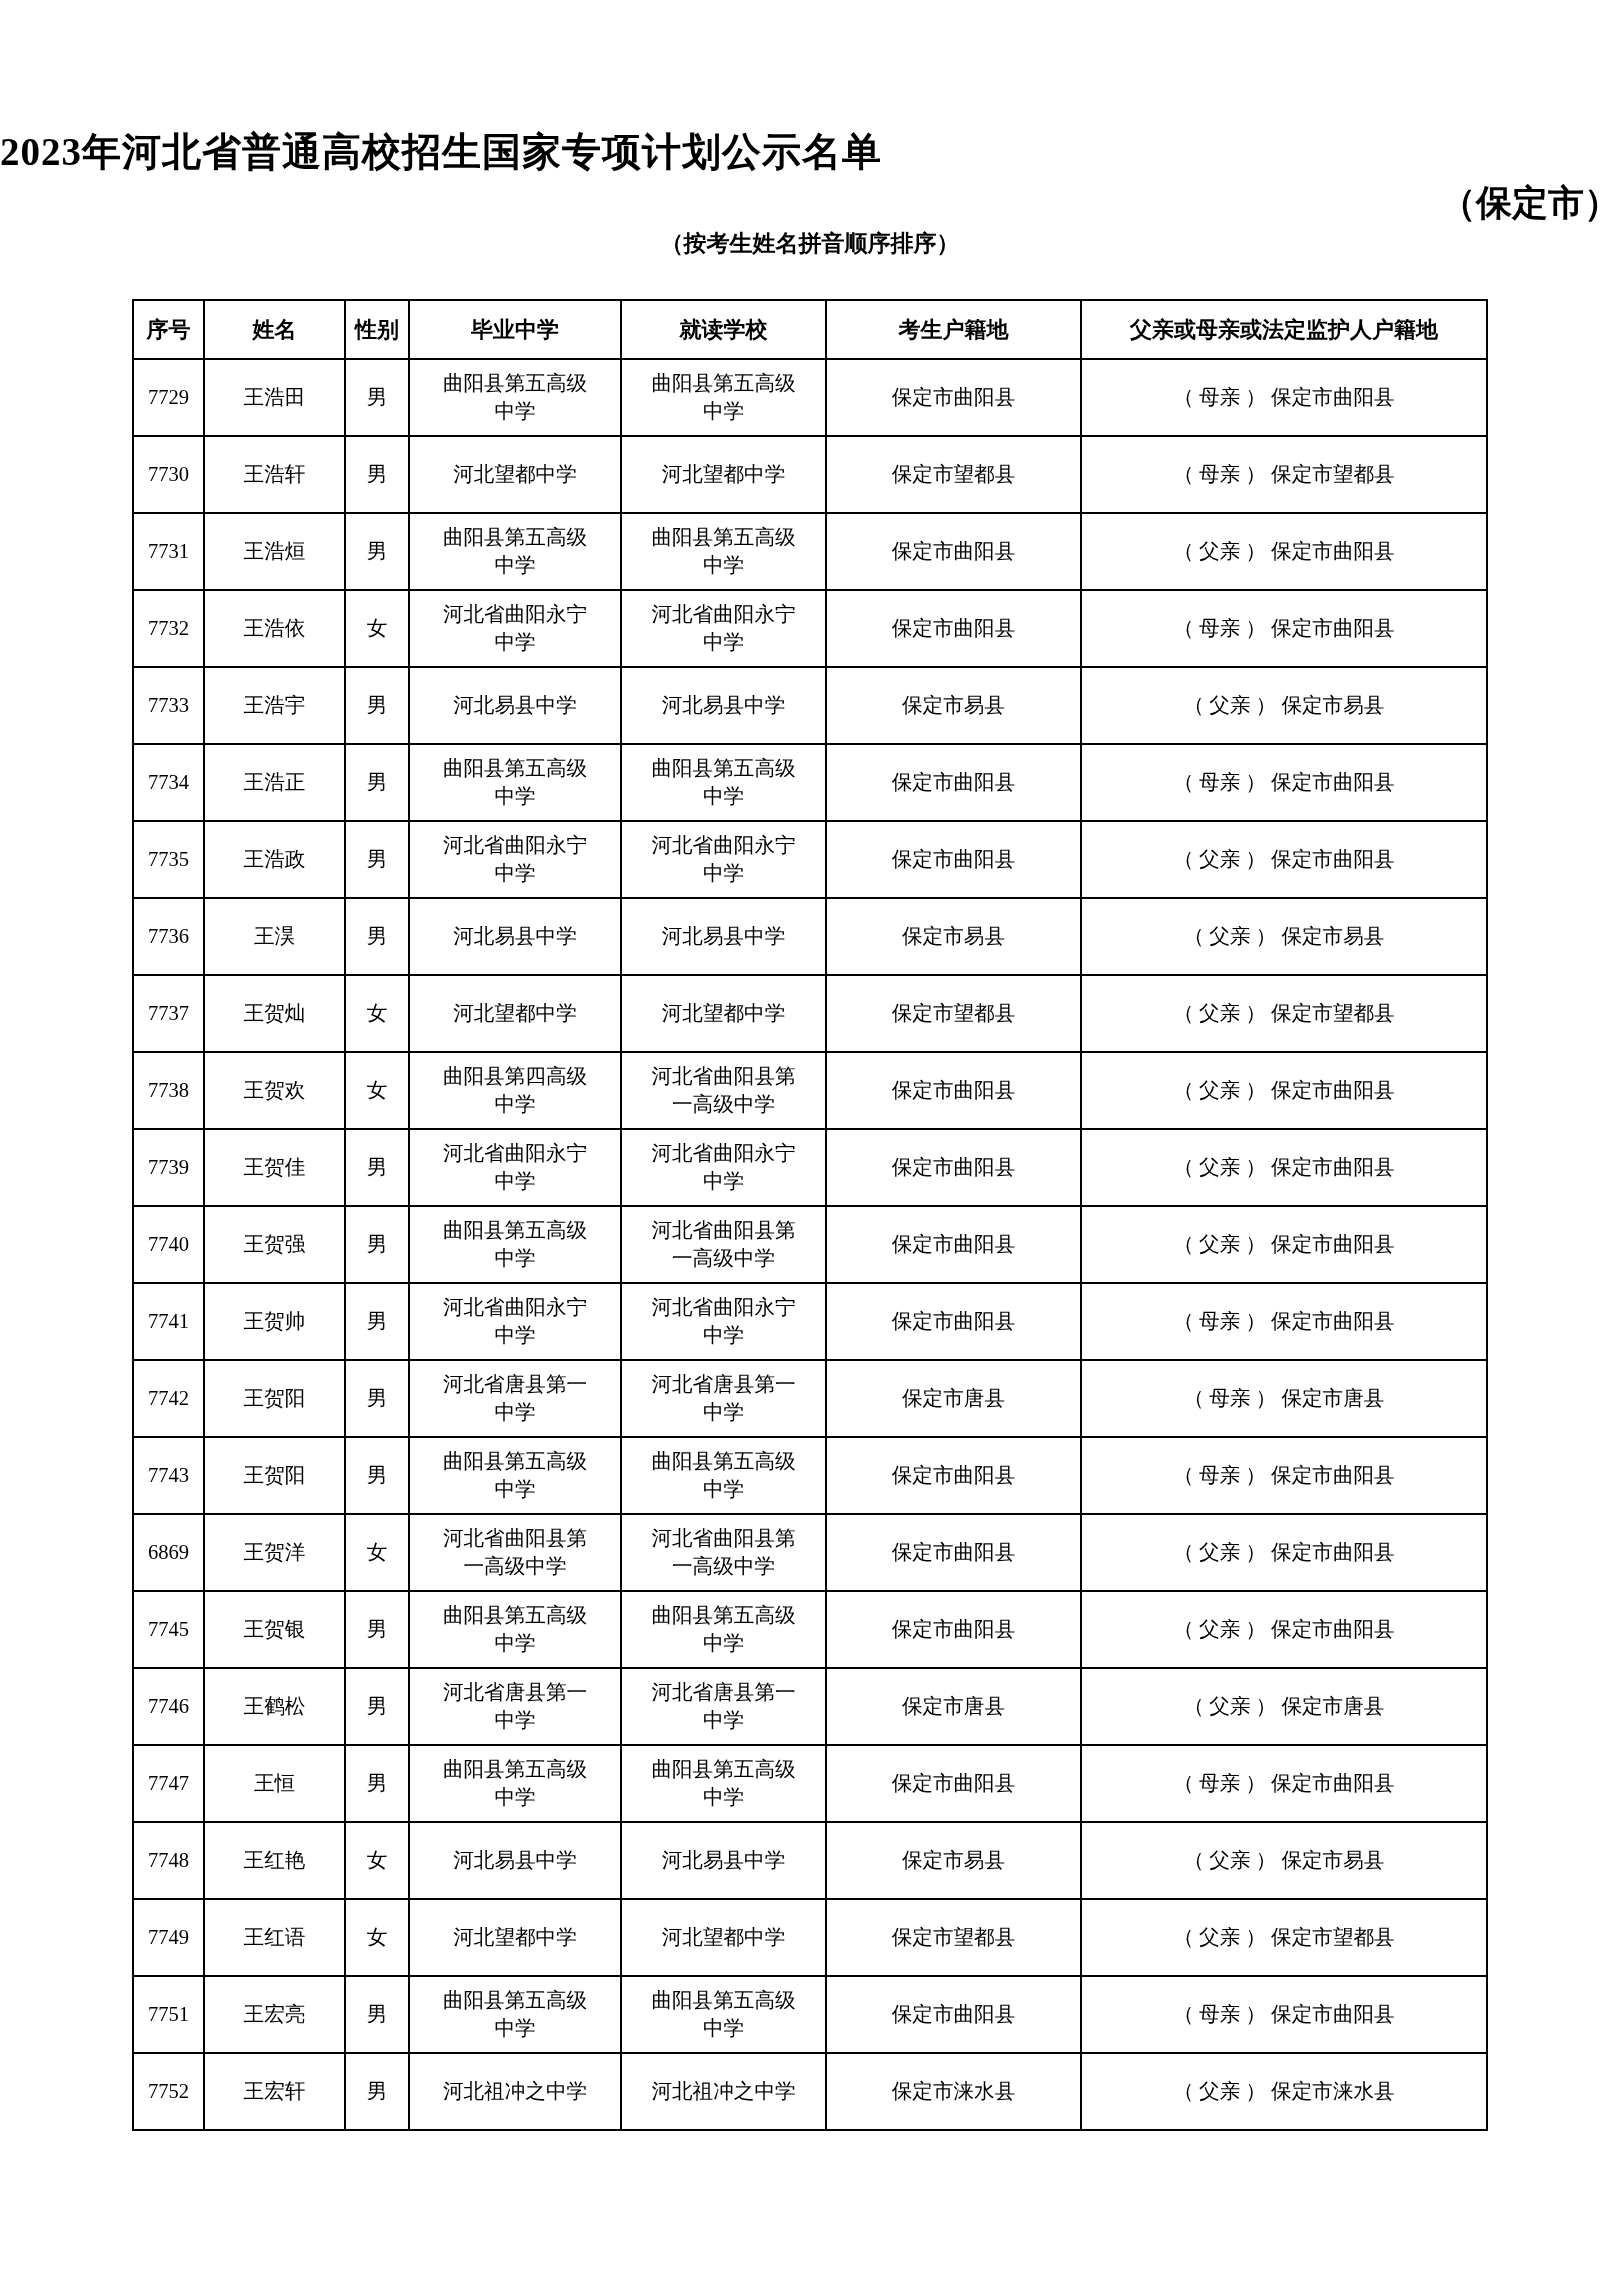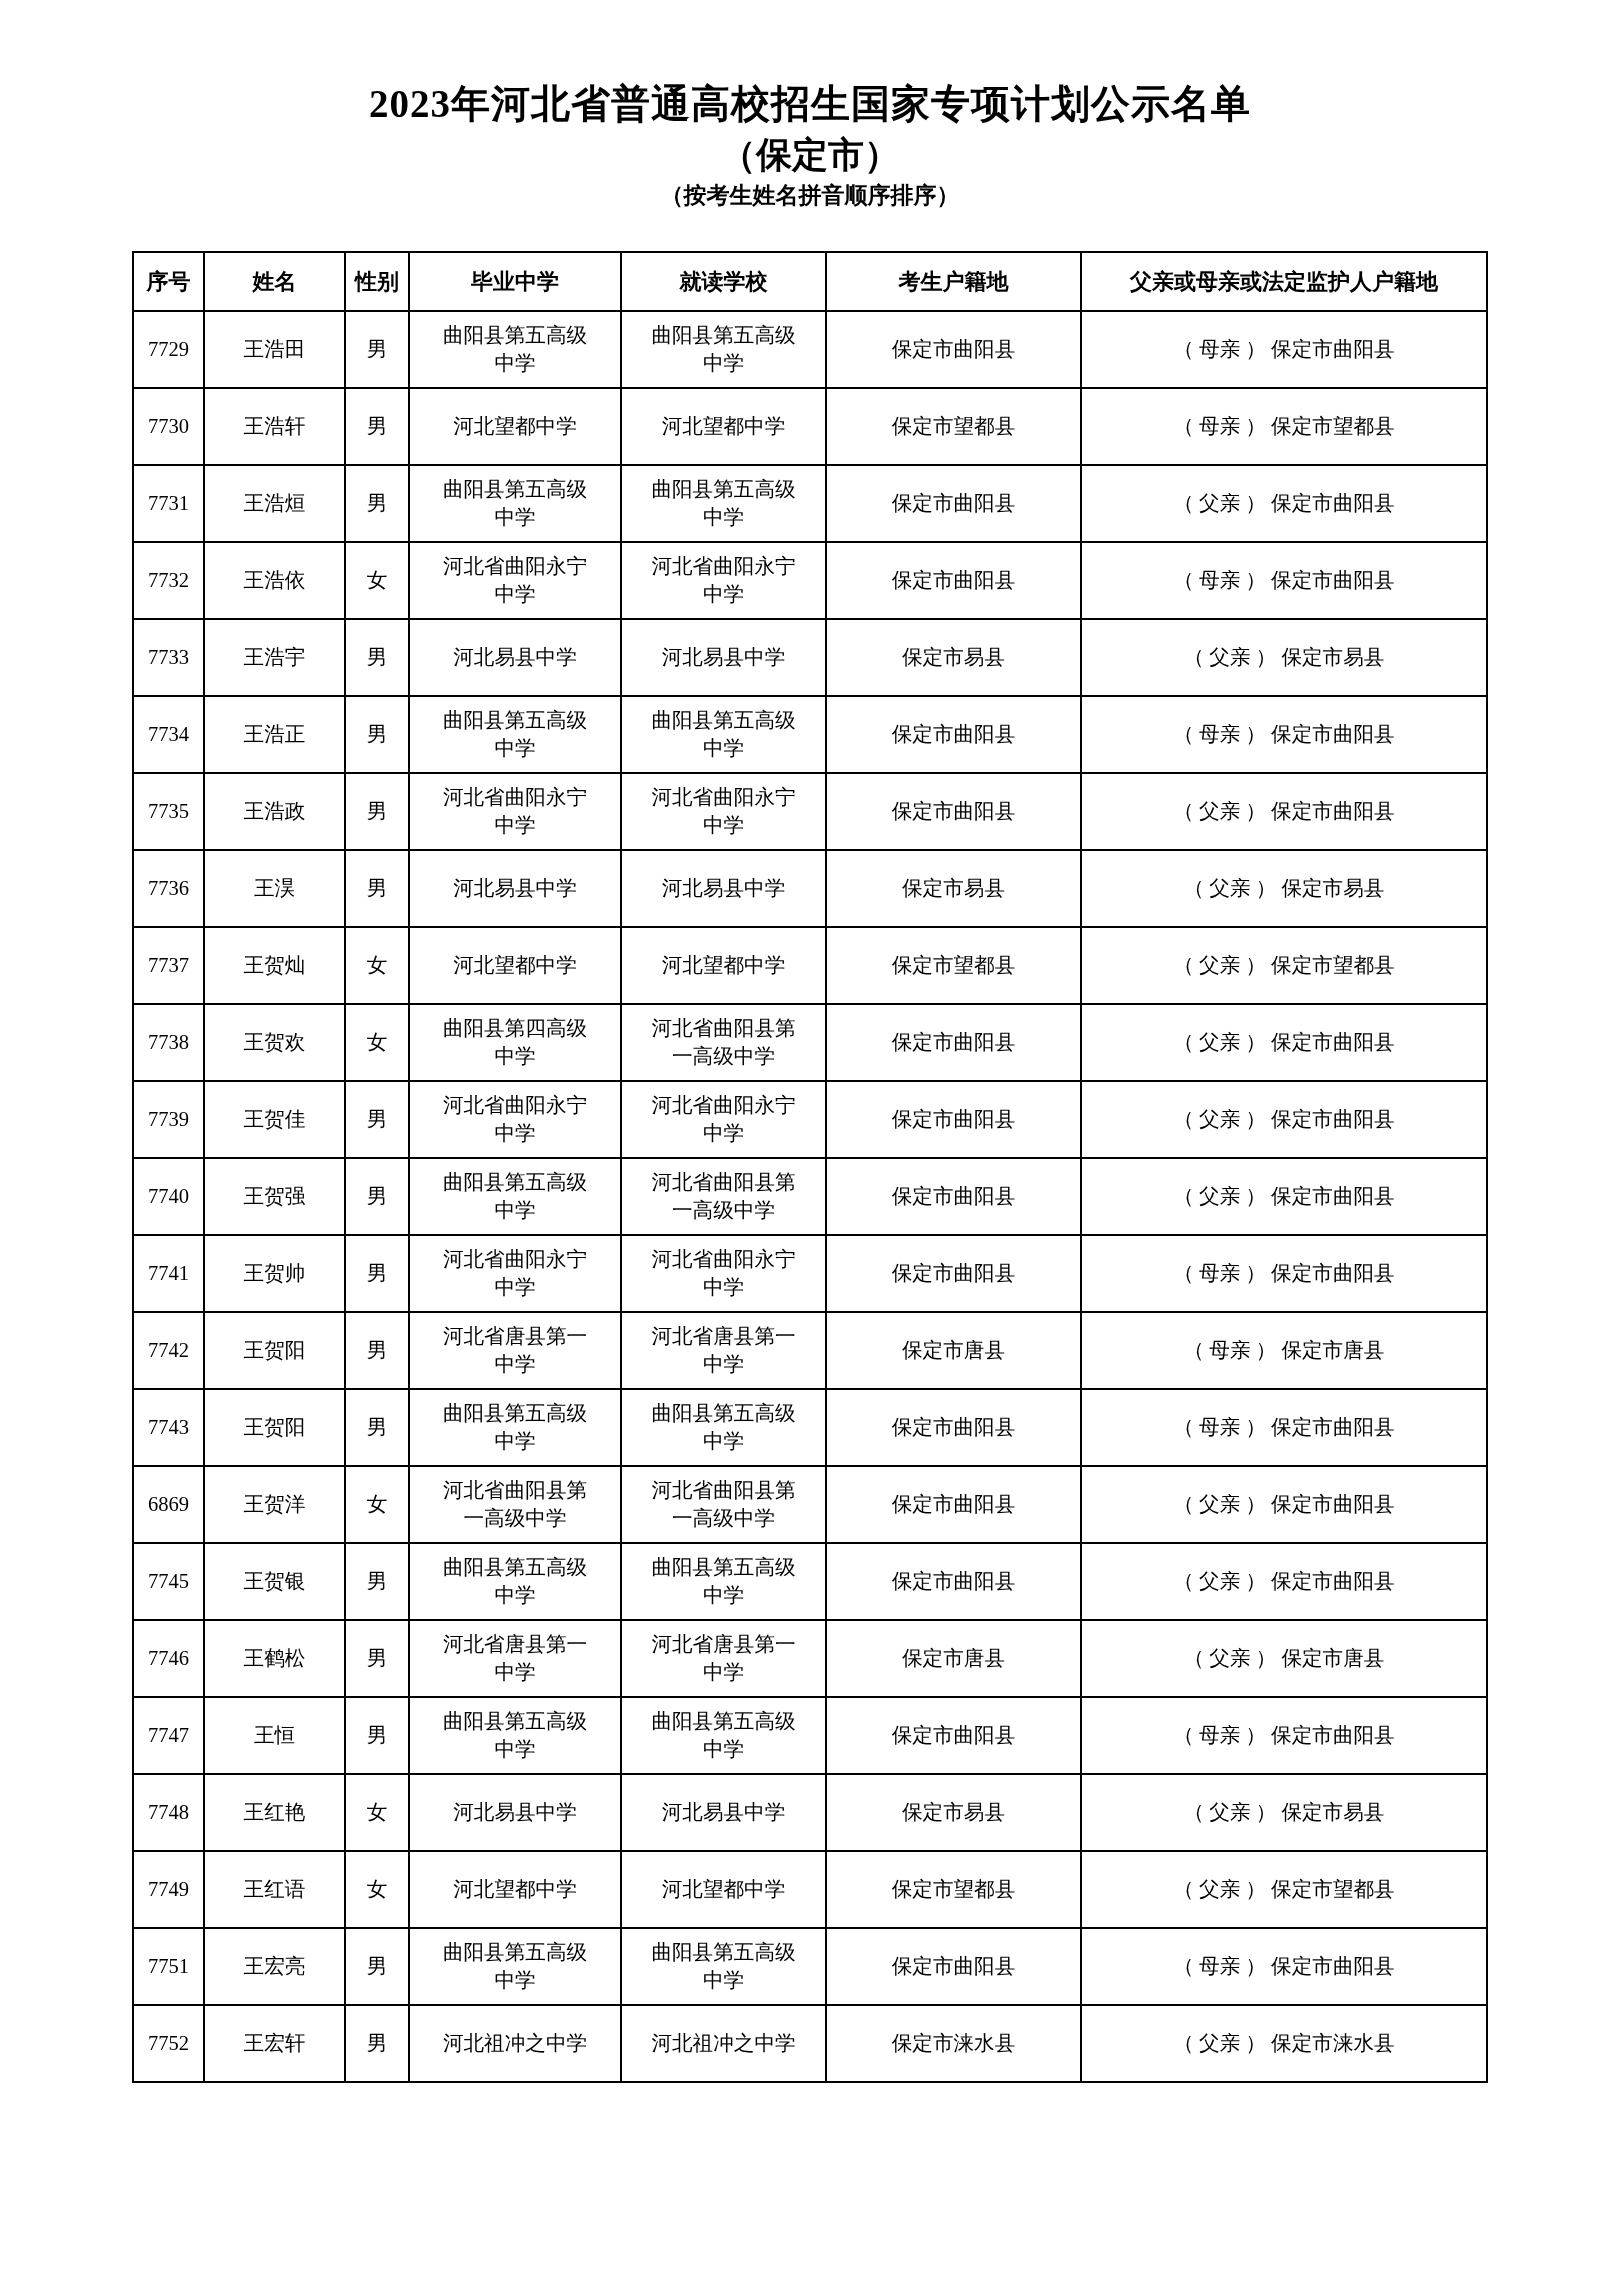--- a/index.html
+++ b/index.html
@@ -6,29 +6,30 @@
   .page{
     position:relative;
     width:1620px;height:2293px;
     margin:0 auto;
     background:#ffffff;
     color:#000;
     font-family:"Liberation Serif","DejaVu Serif",serif;
     overflow:hidden;
   }
   .title{
-    text-align:center;
+    text-align:left;
     padding-top:84px;
     font-size:39px;
     font-weight:bold;
     line-height:1.05;
     letter-spacing:1px;
+    margin-top:48px;
   }
   .subtitle{
-    text-align:center;
+    text-align:right;
     font-size:36px;
     font-weight:bold;
     margin-top:11.8px;
     line-height:1.05;
   }
   .note{
     text-align:center;
     font-size:23px;
     font-weight:bold;
     margin-top:9.8px;

